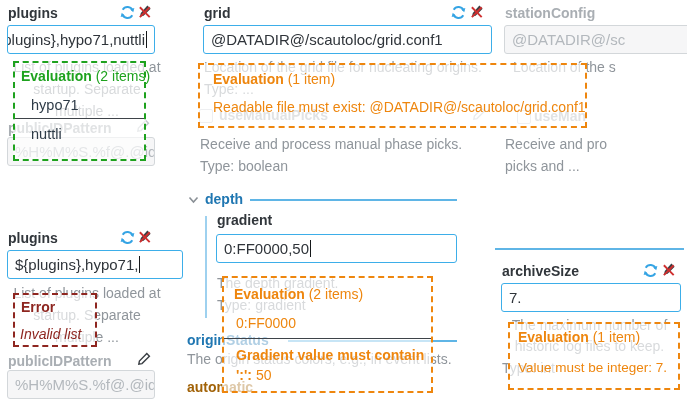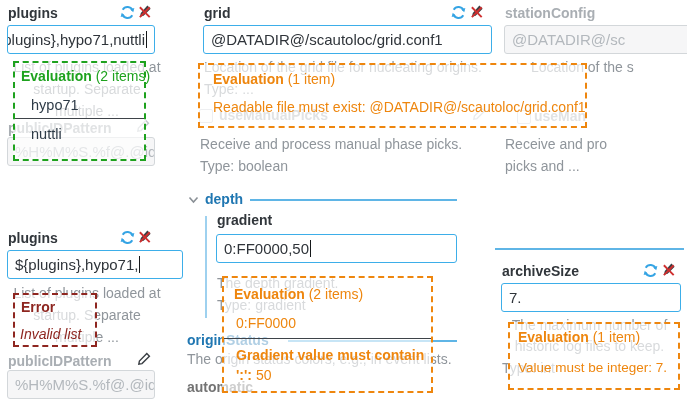--- a/index.html
+++ b/index.html
@@ -1,21 +1,21 @@
 <!DOCTYPE html>
 <html><head>
 <meta charset="utf-8">
 <style>
   html,body{margin:0;padding:0;background:#fff;}
   .canvas{position:relative;width:687px;height:401px;background:#fff;overflow:hidden;
           font-family:"Liberation Sans",sans-serif;color:#31363b;}
   .lbl{position:absolute;font-size:14px;font-weight:bold;color:#31363b;white-space:nowrap;}
   .lbl.dis{color:#a9aeb3;}
   .lbl.blue{color:#2077b2;}
-  .lbl.sub{color:#737373;}
+  .lbl.sub{color:#a16207;}
   .inp{position:absolute;box-sizing:border-box;height:29px;border:1.5px solid #3daee9;border-radius:3px;
        background:#fff;font-size:15px;color:#2f343a;display:flex;align-items:center;
        padding:0 7px;white-space:nowrap;overflow:hidden;}
   .inp.dis{border:1px solid #d3d7da;background:#f6f6f7;color:#b3b8bd;}
   .inp.tail{justify-content:flex-end;}
   .caret{display:inline-block;width:1px;height:17px;background:#15181a;margin-left:1px;flex:0 0 auto;}
   .desc{position:absolute;font-size:14px;color:#8f959b;line-height:22px;text-align:center;}
   .nowrap{white-space:nowrap;}
   .hline{position:absolute;height:2px;background:#5fb5e6;}
   .vguide{position:absolute;width:2px;background:#9ed1ef;}
@@ -112,21 +112,21 @@
 
   <div class="tip orange" style="left:198px;top:63px;width:389px;height:65px">
     <div class="head" style="margin-left:13px;margin-top:6px"><b class="o-txt">Evaluation</b> <span class="o-txt">(1 item)</span></div>
     <div class="msg o-txt" style="margin:12px 0 0 13px"><b>Readable file must exist:</b> <span>@DATADIR@/scautoloc/grid.conf1</span></div>
   </div>
 
   <div class="lbl dis" style="left:505px;top:5px">stationConfig</div>
   <div class="inp dis" style="left:504px;top:25px;width:196px">
     <span>@DATADIR@/sc</span>
   </div>
-  <div class="desc nowrap" style="left:531px;top:56px">Location of the s</div>
+  <div class="desc nowrap" style="left:513px;top:56px">Location of the s</div>
   <div class="cbx" style="left:517px;top:110px"></div>
   <div class="lbl dis" style="left:534px;top:108px;width:52px;overflow:hidden">useManualPicks</div>
   <div class="desc nowrap" style="left:505px;top:133px">Receive and pro</div>
   <div class="desc nowrap" style="left:505px;top:155px">picks and ...</div>
 
   <span class="icon" style="left:188px;top:196px">
     <svg width="11" height="8" viewBox="0 0 11 8">
         <path d="M1.5 1.5 L5.5 6 L9.5 1.5" fill="none" stroke="#8a9096" stroke-width="1.6"></path>
       </svg>
   </span>

